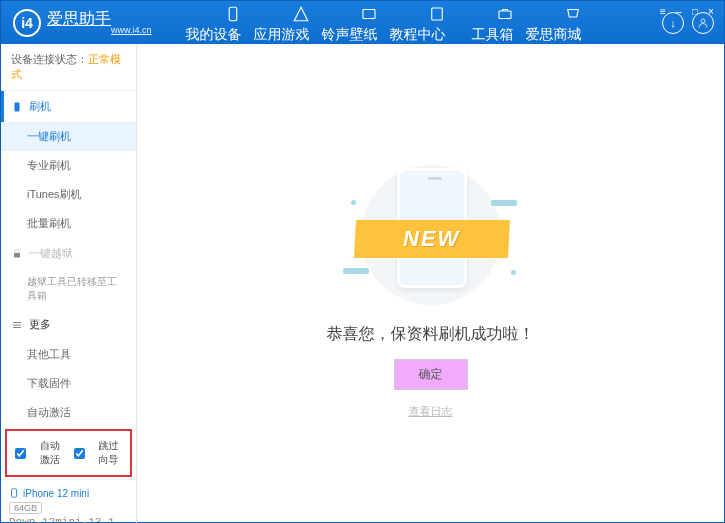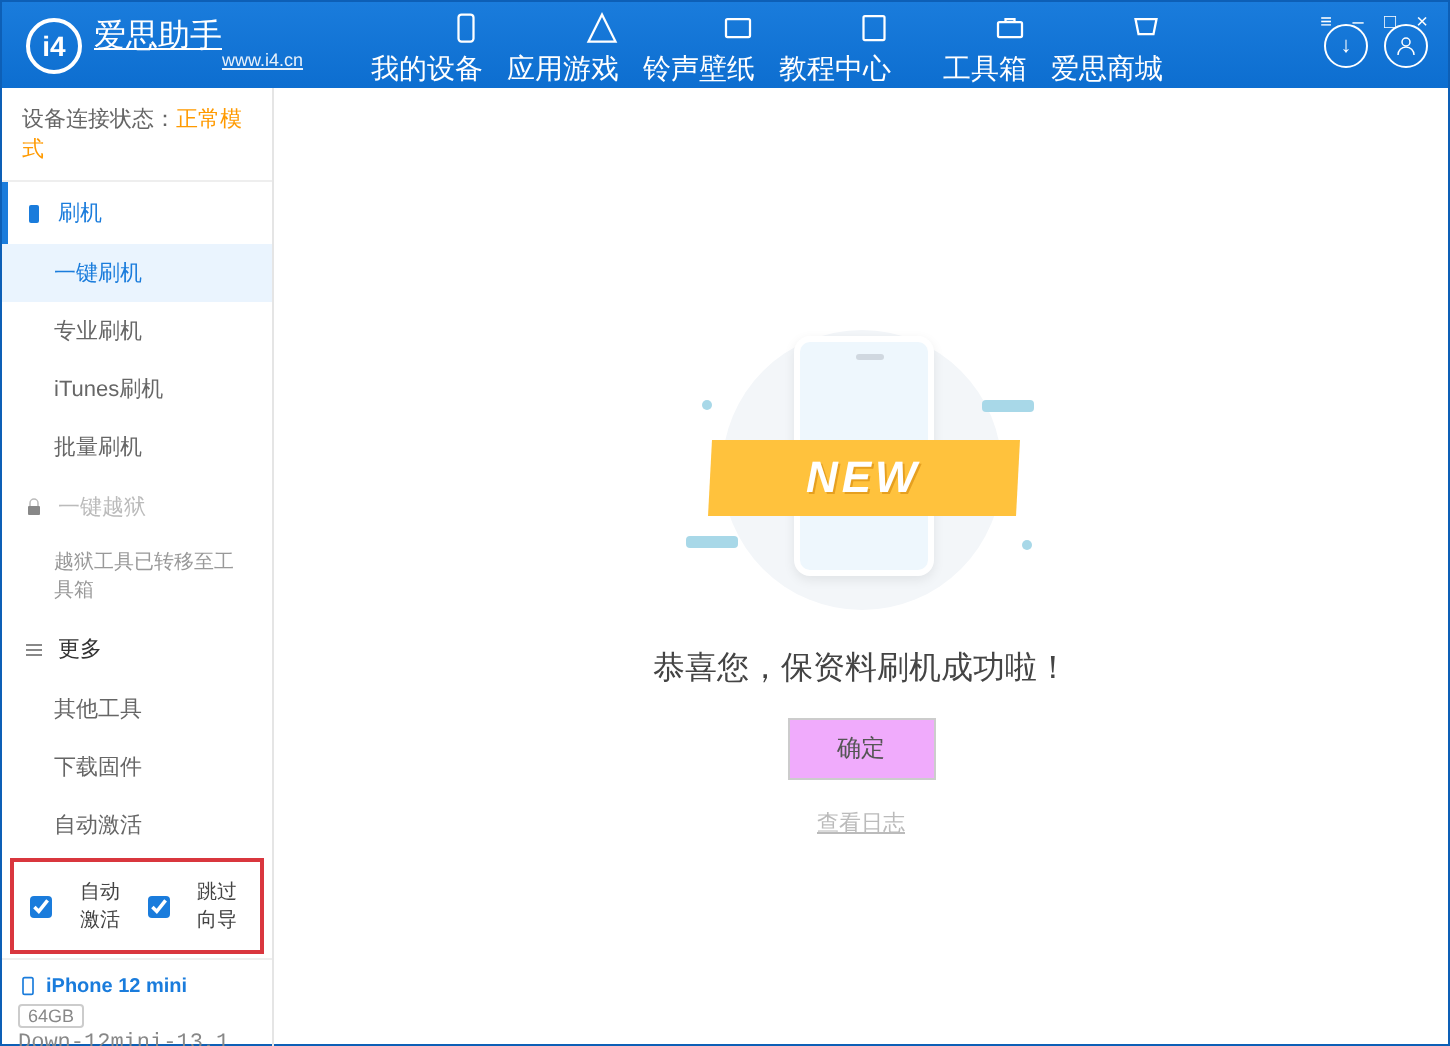--- a/index.html
+++ b/index.html
@@ -28,21 +28,21 @@
 .side-group.active { border-left: 3px solid #1a7cdc; color: #1a7cdc; padding-left: 7px; }
 .side-item { padding: 7px 26px 7px 26px; color: #666; cursor: pointer; }
 .side-item.active { background: #eaf4fe; color: #1a7cdc; }
 .side-note { padding: 6px 10px 6px 26px; color: #999; font-size: 10px; line-height: 1.4; }
 .group-icon { width: 12px; height: 12px; fill: #888; }
 .group-icon.blue { fill: #1a7cdc; }
 .check-area { padding: 8px 8px; border: 2px solid #d9363e; margin: 2px 4px; display: flex; gap: 10px; font-size: 10px; color: #444; }
 .check-area label { display: flex; align-items: center; gap: 14px; }
 .device-box { padding: 6px 8px; border-top: 1px solid #eee; font-size: 10px; color: #555; }
 .device-name-row { display: flex; align-items: center; gap: 4px; }
-.device-name { color: #1a7cdc; font-weight: 700; }
+.device-name { color: #1a7cdc; font-weight: 400; }
 .storage-badge { display: inline-block; border: 1px solid #ccc; border-radius: 2px; padding: 0 4px; font-size: 9px; color: #888; margin-top: 2px; }
 .device-sub { color: #888; font-size: 11px; margin-top: 2px; font-family: Liberation Mono, monospace; }
 
 .content-area { flex: 1; display: flex; flex-direction: column; }
 .main-center { flex: 1; display: flex; flex-direction: column; align-items: center; justify-content: center; gap: 14px; }
 .illus-wrap { width: 180px; height: 150px; position: relative; }
 .bg-circle { position: absolute; width: 140px; height: 140px; background: #f3f6f9; border-radius: 50%; left: 20px; top: 5px; }
 .phone { position: absolute; left: 56px; top: 8px; width: 70px; height: 120px; background: #eef7fd; border: 3px solid #fff; border-radius: 8px; box-shadow: 0 2px 6px rgba(0,0,0,0.08); }
 .phone::before { content: ""; position: absolute; left: 28px; top: 6px; width: 14px; height: 3px; background: #d0d8e0; border-radius: 2px; }
 .banner { position: absolute; left: 14px; top: 60px; width: 154px; height: 38px; background: #ffc23d; transform: skewX(-3deg); display: flex; align-items: center; justify-content: center; }

